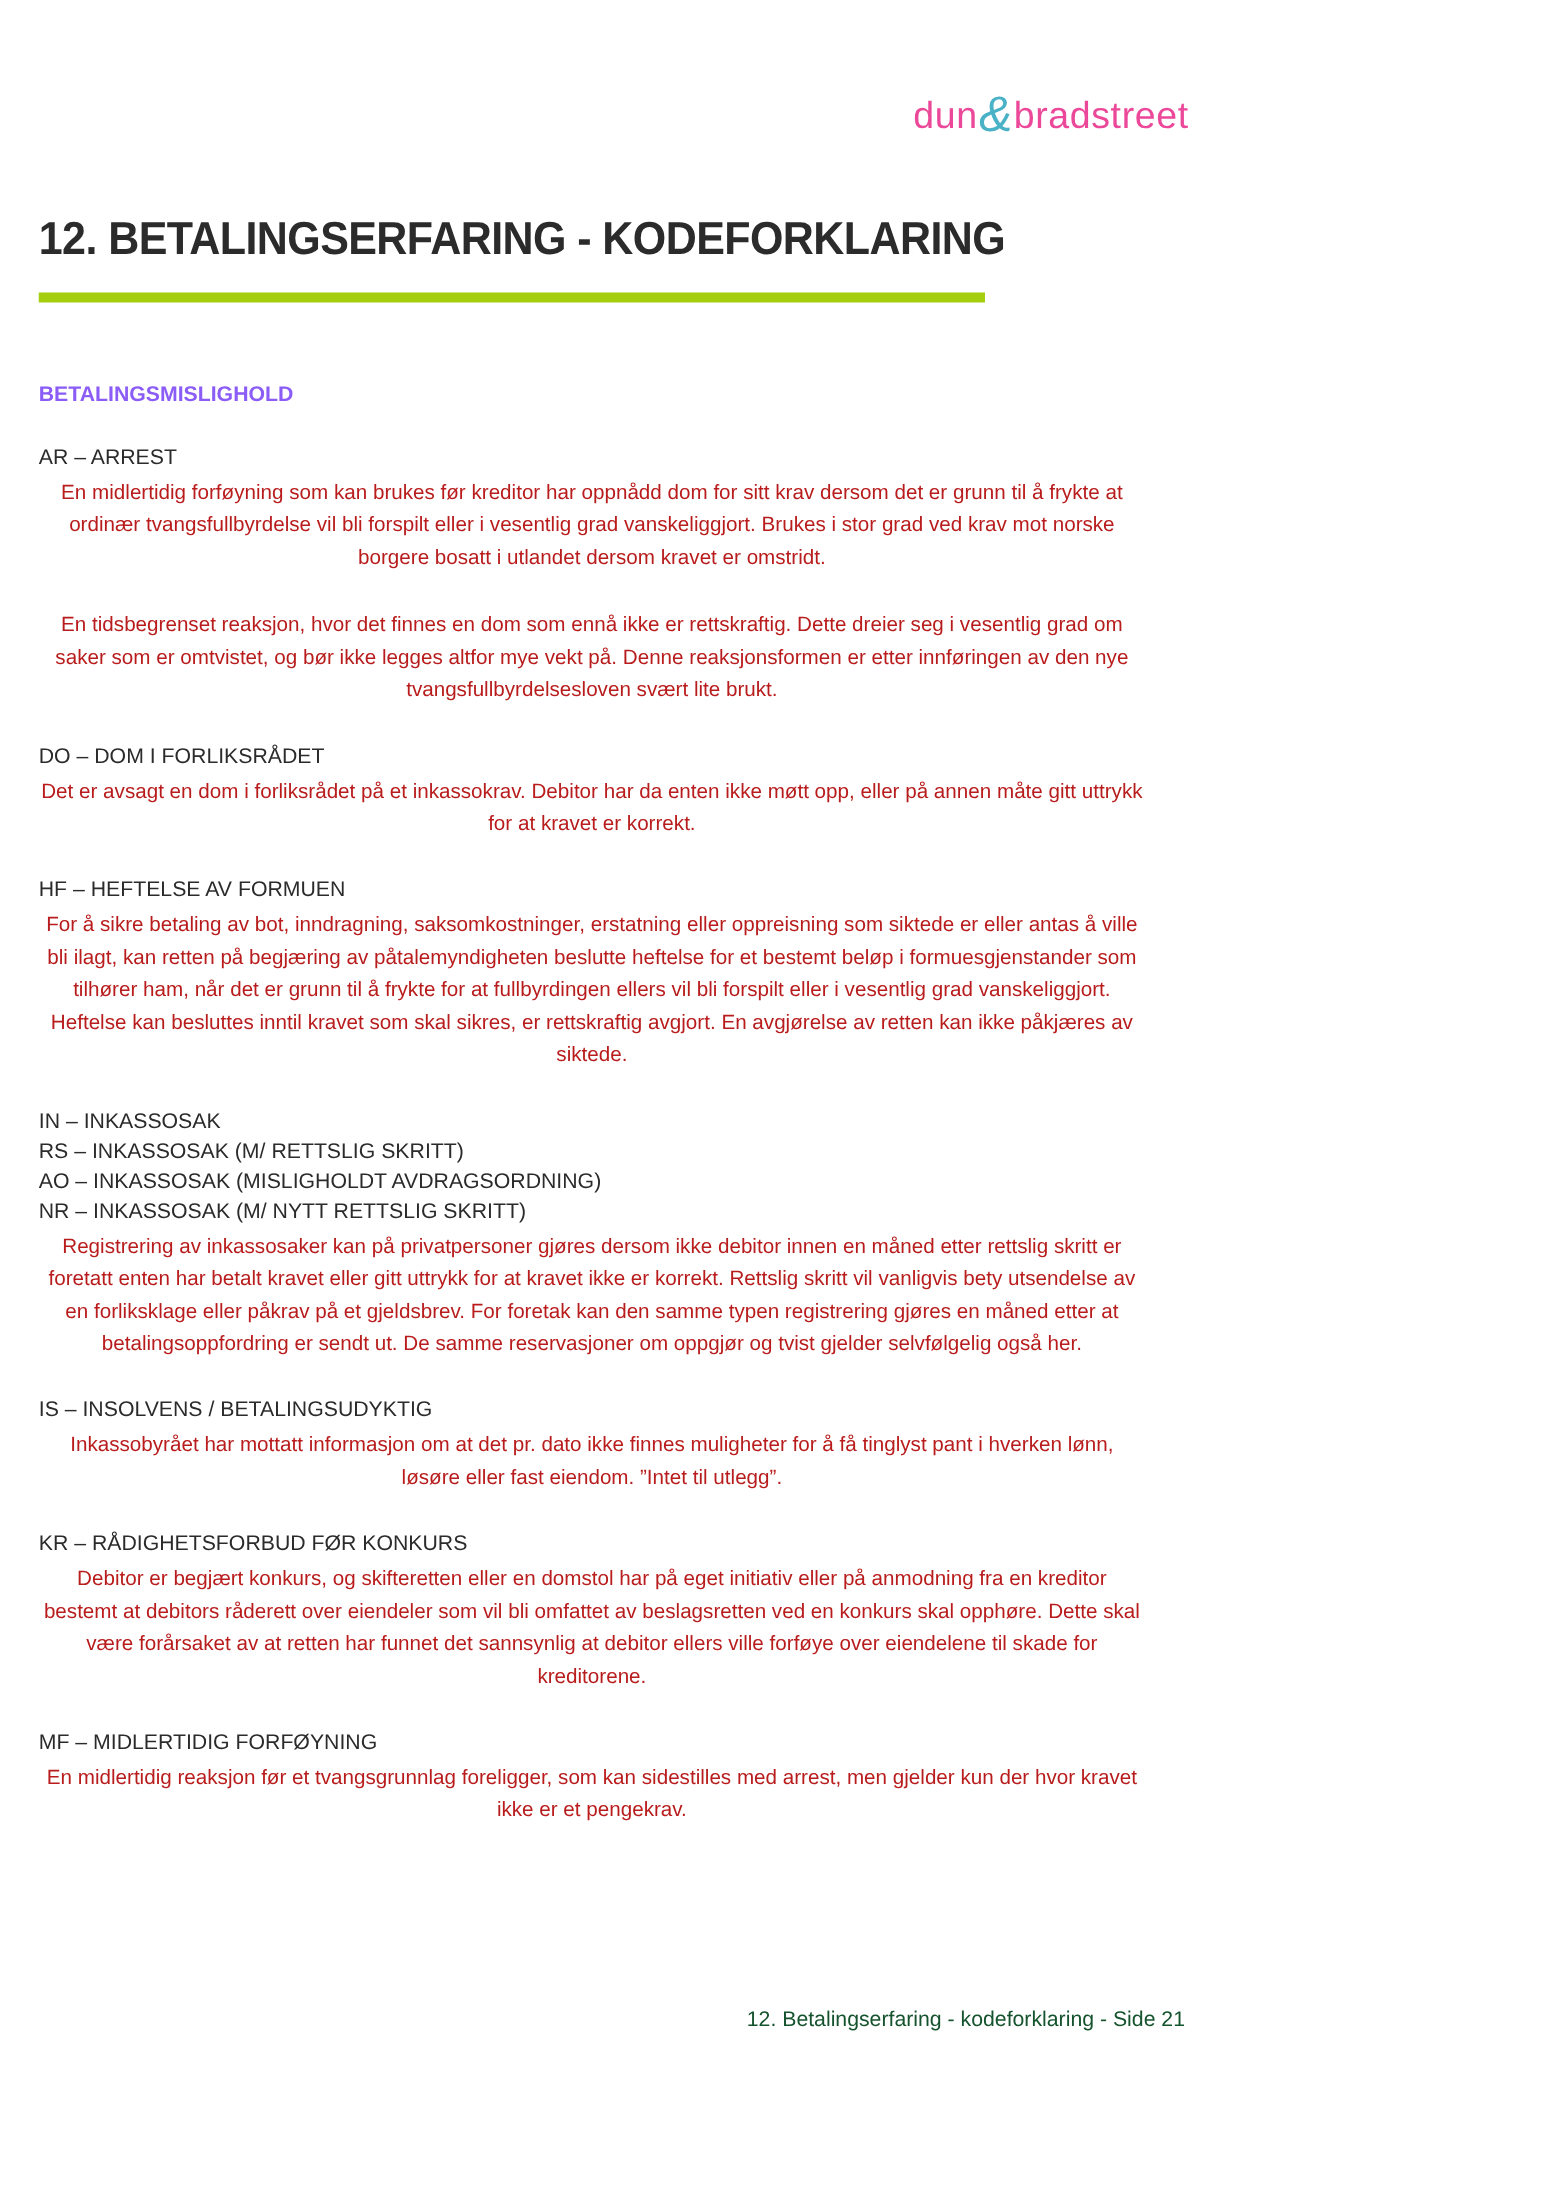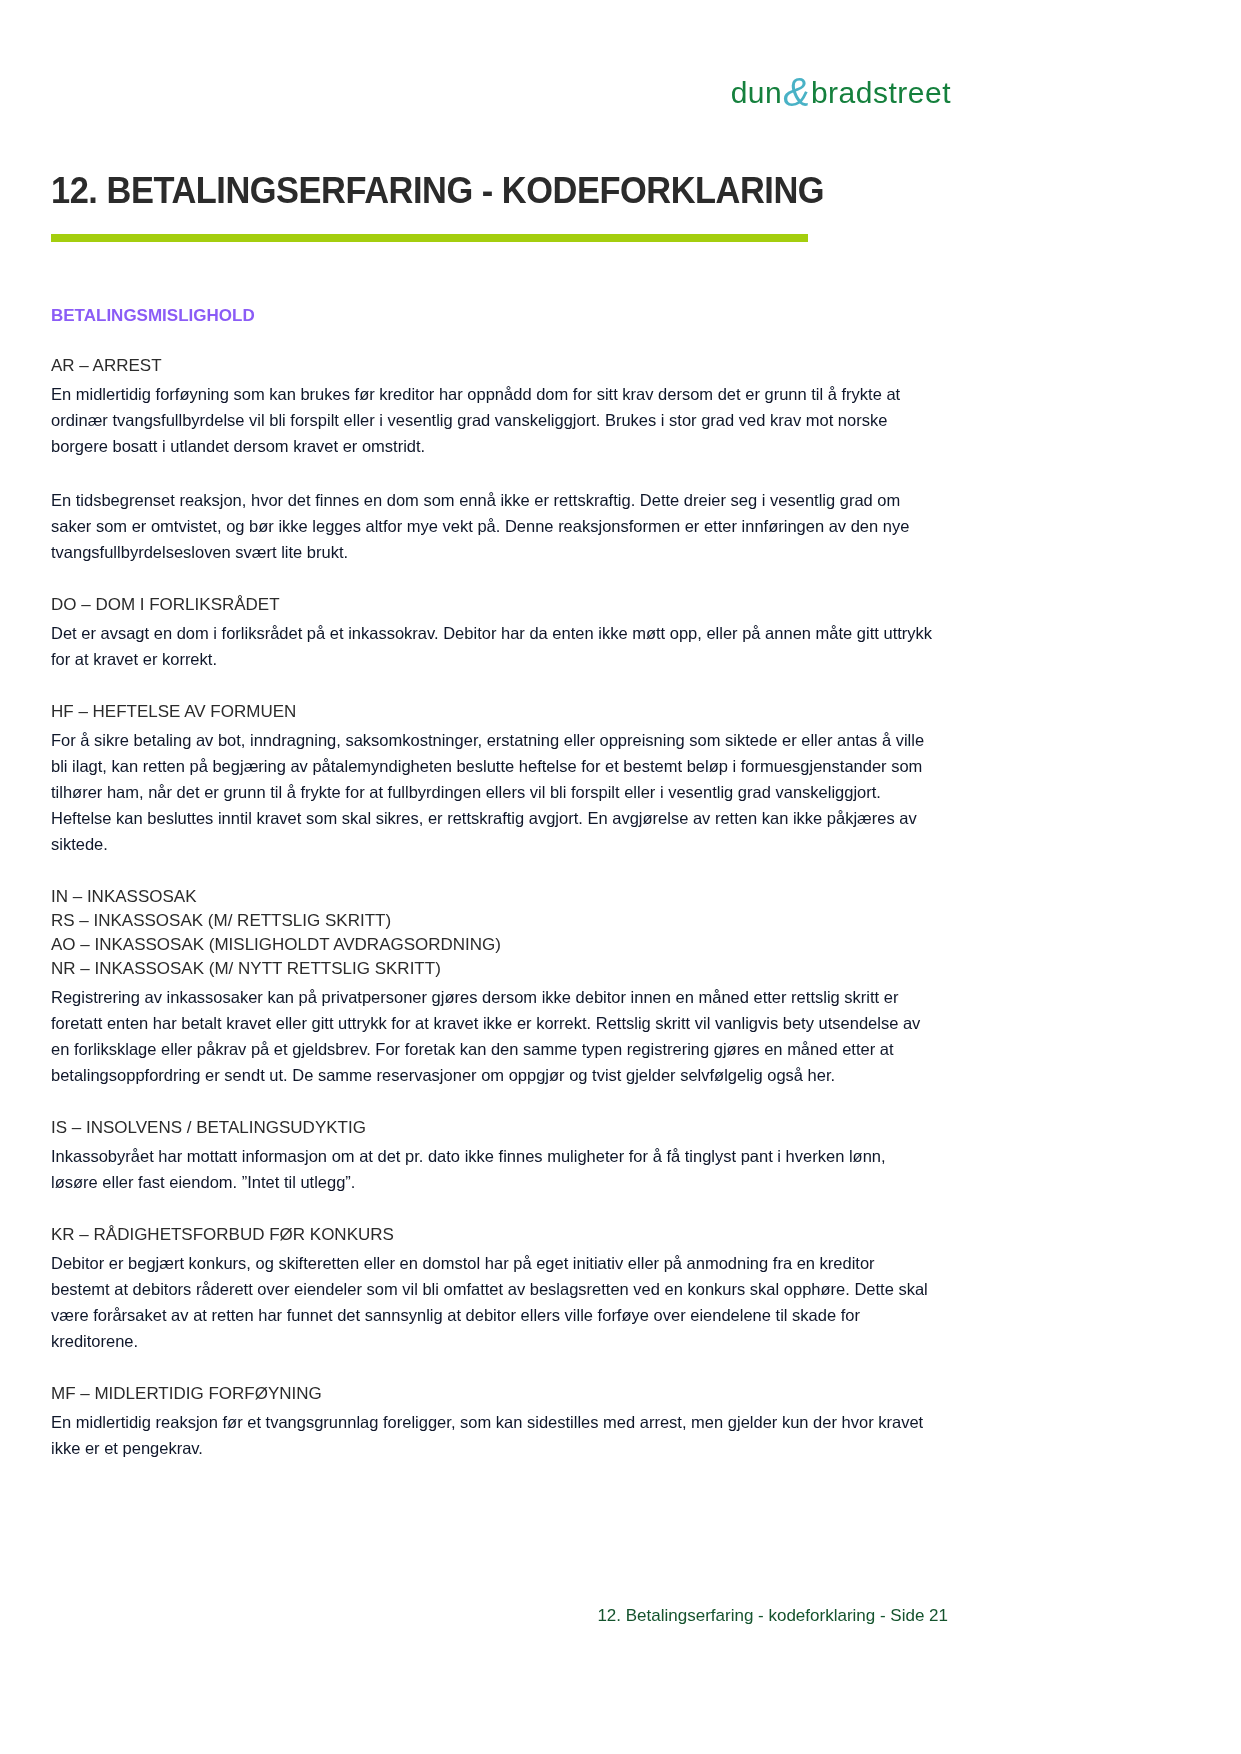--- a/index.html
+++ b/index.html
@@ -8,35 +8,35 @@
 
   .page {
     position: relative;
     width: 1241px;
     height: 1754px;
     background: #ffffff;
     overflow: hidden;
   }
 
   .content {
-    padding: 0 51px;
+    padding: 0 31px;
   }
 
   
   .logo {
     position: absolute;
     top: 72px;
     right: 290px;
     white-space: nowrap;
     line-height: 40px;
   }
   .logo-part {
     font-size: 30px;
     font-weight: 400;
-    color: #15803d;
+    color: #ec4899;
     letter-spacing: 0.5px;
   }
   .logo-amp {
     font-size: 40px;
     font-weight: 400;
     font-style: italic;
     color: #49b2c6;
     margin: 0 1px;
     vertical-align: -3px;
   }
@@ -70,22 +70,23 @@
   .entry h3 {
     font-size: 17px;
     font-weight: normal;
     color: #2b2b2b;
     line-height: 24px;
   }
   .entry p {
     margin-top: 3px;
     font-size: 16.5px;
     line-height: 26px;
-    color: #0f172a;
+    color: #b91c1c;
     max-width: 885px;
+    text-align: center;
   }
 
   
   .footer {
     position: absolute;
     right: 293px;
     bottom: 128px;
     font-size: 17px;
     color: #14532d;
     white-space: nowrap;

